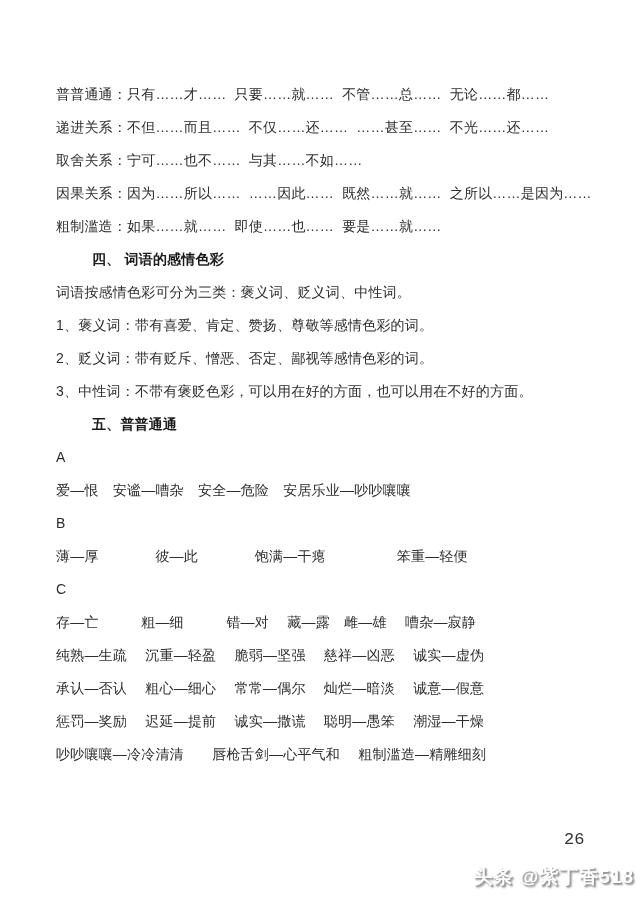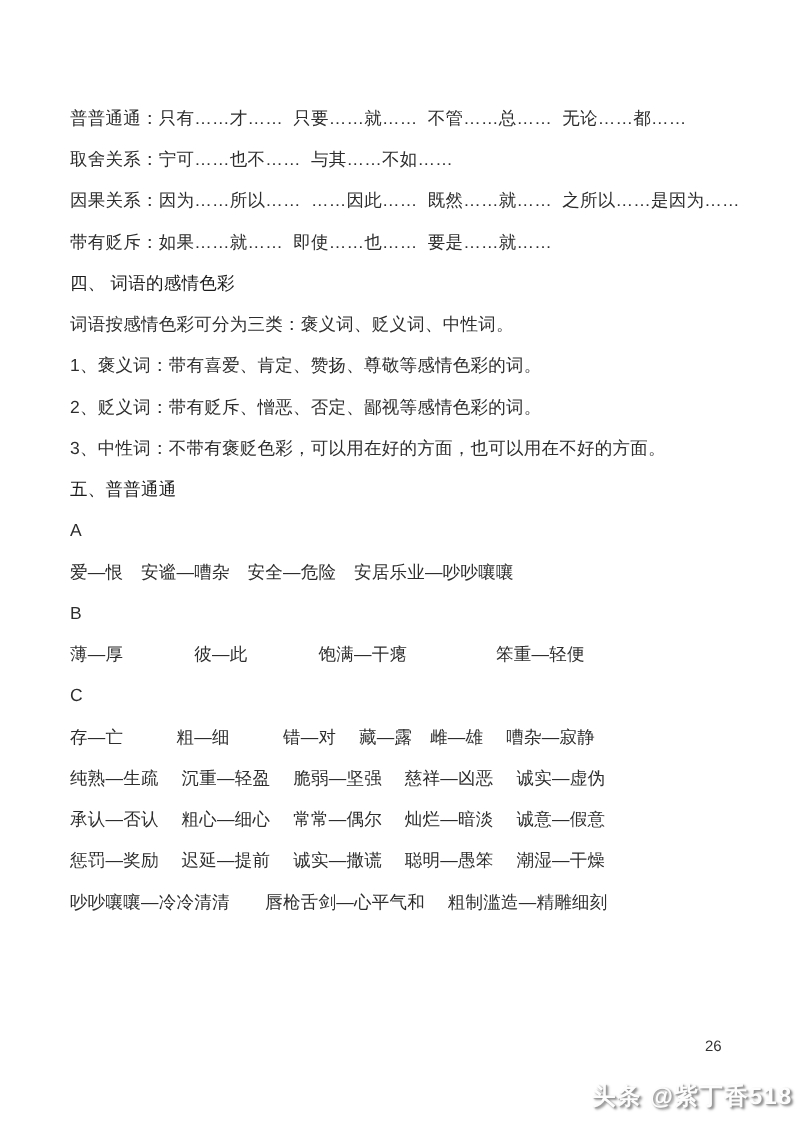--- a/index.html
+++ b/index.html
@@ -23,52 +23,54 @@
   }
   .line {
     margin: 0;
     font-size: 14px;
     line-height: 33px;
     white-space: pre-wrap;
     letter-spacing: 0.2px;
     color: #2d2d2d;
   }
   .heading {
-    font-weight: normal;
+    font-weight: bold;
     color: #1b1b1b;
+    margin-left: 36px;
   }
   .page-number {
     position: absolute;
     top: 830px;
     left: 564px;
-    font-family: Liberation Sans, sans-serif;
-    font-size: 12px;
+    font-family: Liberation Mono, monospace;
+    font-size: 17px;
     color: #333333;
   }
   .watermark {
     position: absolute;
     top: 864px;
     right: 6px;
     font-size: 19px;
     font-weight: bold;
     letter-spacing: 1px;
     color: #fdfdfd;
     text-shadow: 2px 2px 2px #8f8f8f, 1px 1px 1px #a5a5a5;
     white-space: pre;
   }
 </style>
 </head>
 <body>
 
 <div class="content">
 
   <p class="line">普普通通：只有……才……  只要……就……  不管……总……  无论……都……</p>
+  <p class="line">递进关系：不但……而且……  不仅……还……  ……甚至……  不光……还……</p>
   <p class="line">取舍关系：宁可……也不……  与其……不如……</p>
   <p class="line">因果关系：因为……所以……  ……因此……  既然……就……  之所以……是因为……</p>
-  <p class="line">带有贬斥：如果……就……  即使……也……  要是……就……</p>
+  <p class="line">粗制滥造：如果……就……  即使……也……  要是……就……</p>
 
   <p class="line heading">四、 词语的感情色彩</p>
   <p class="line">词语按感情色彩可分为三类：褒义词、贬义词、中性词。</p>
   <p class="line">1、褒义词：带有喜爱、肯定、赞扬、尊敬等感情色彩的词。</p>
   <p class="line">2、贬义词：带有贬斥、憎恶、否定、鄙视等感情色彩的词。</p>
   <p class="line">3、中性词：不带有褒贬色彩，可以用在好的方面，也可以用在不好的方面。</p>
 
   <p class="line heading">五、普普通通</p>
 
   <p class="line">A</p>

